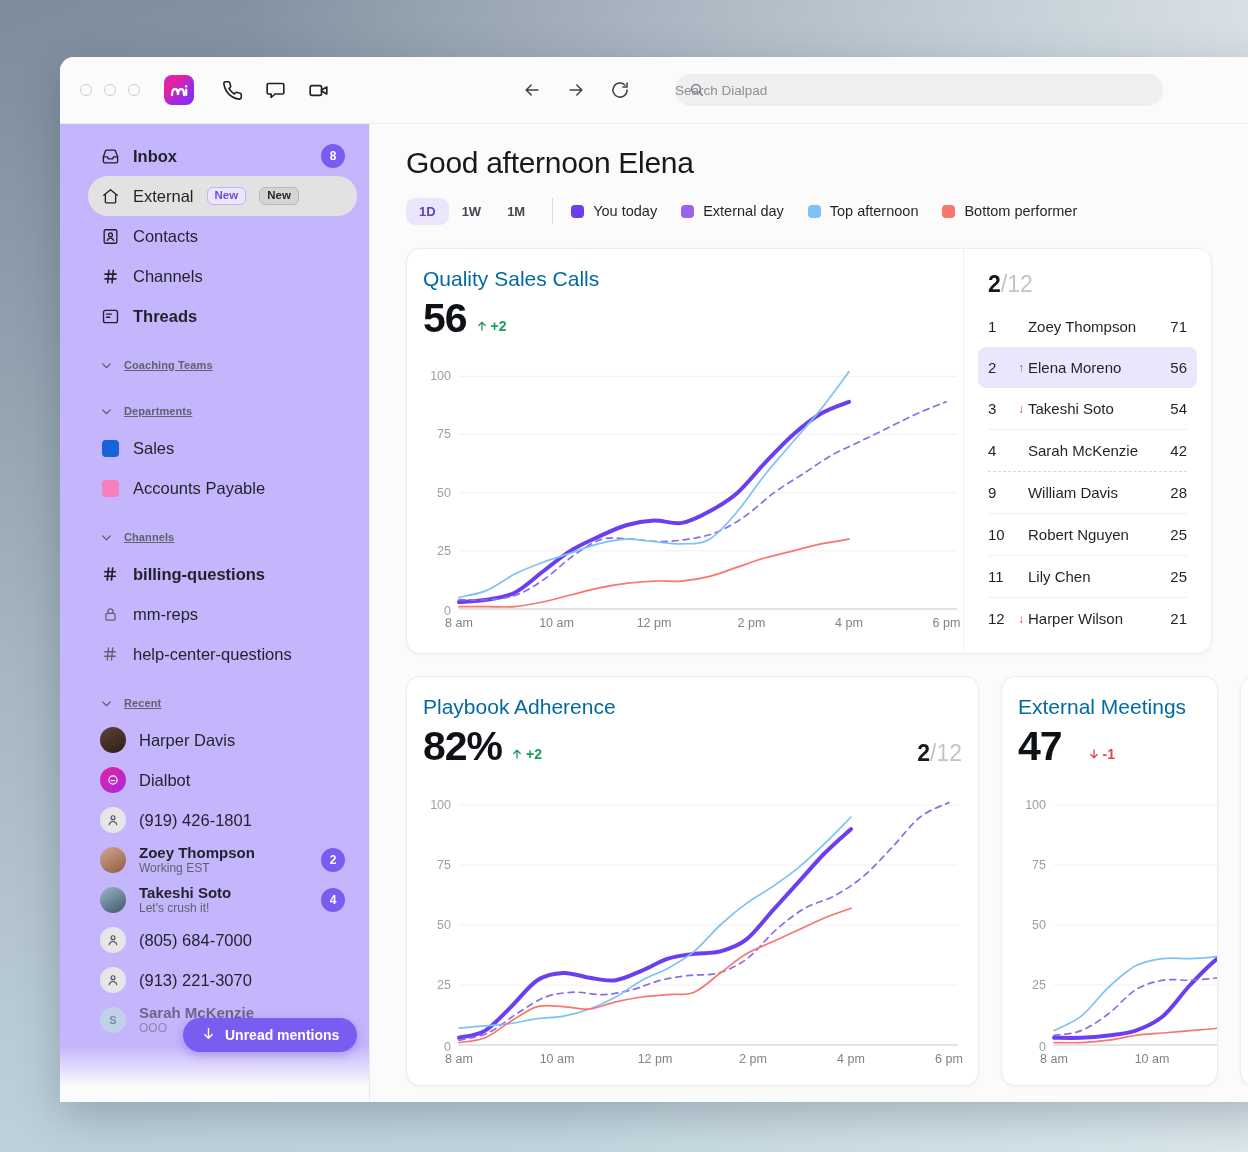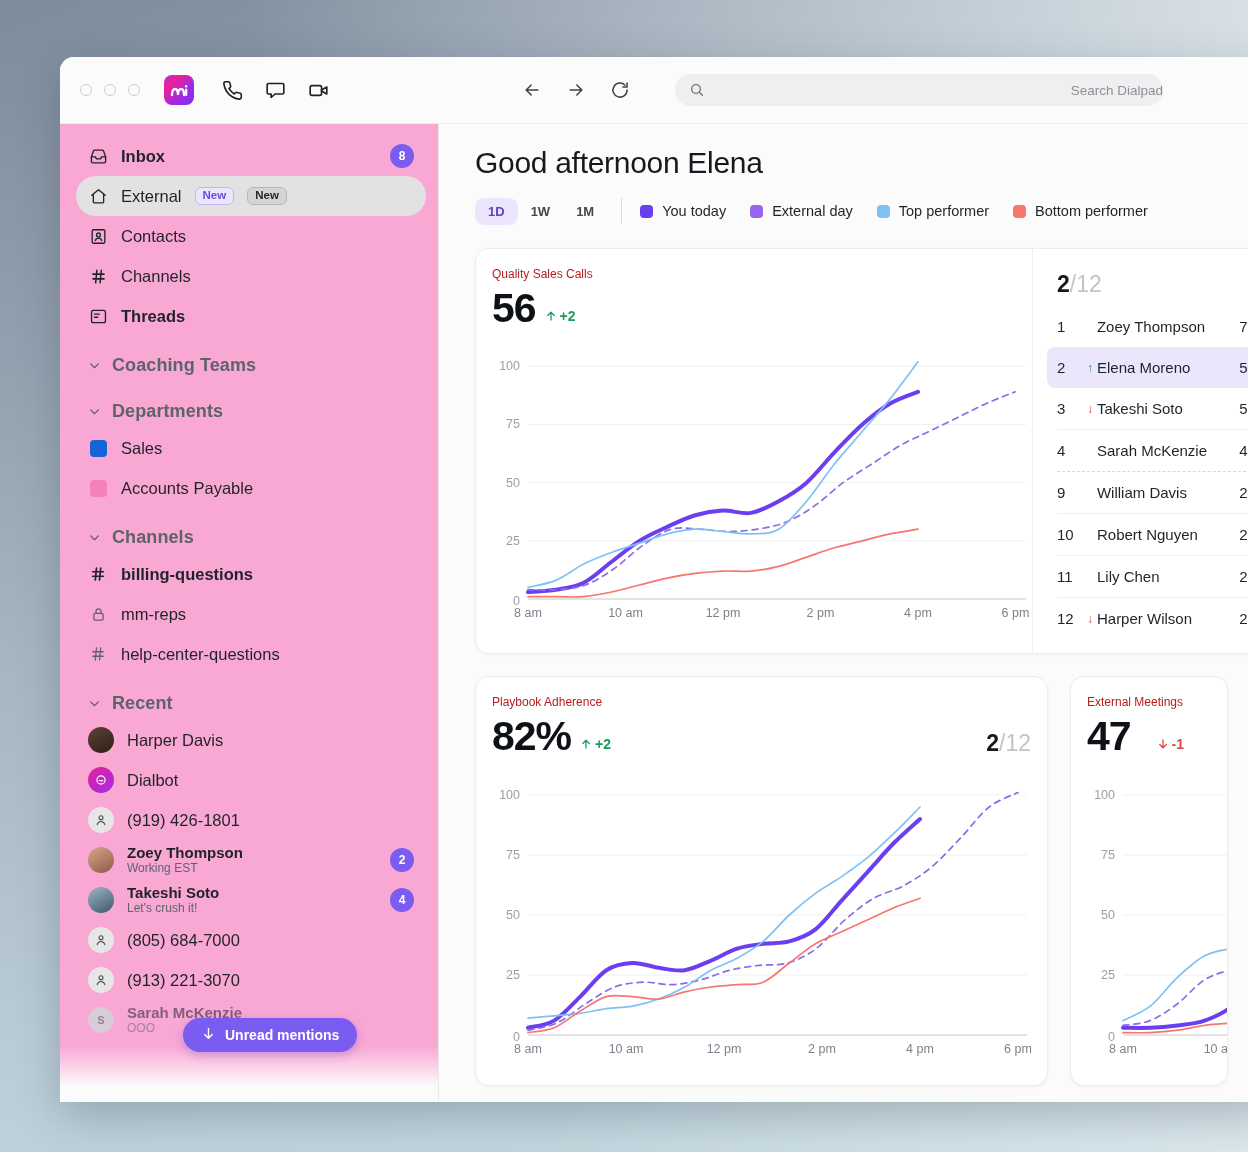--- a/index.html
+++ b/index.html
@@ -60,34 +60,34 @@
   .searchbar {
     margin-left: 22px; margin-right: 0;
     width: 488px; height: 32px;
     background: #efefef; border-radius: 16px;
     display: flex; align-items: center;
     padding: 0 14px;
     position: relative;
   }
   .searchbar .sicon { width: 16px; height: 16px; color: #6d737b; flex: none; }
   .searchbar .sph {
-    position: absolute; left: 0; right: 0; text-align: right;
+    position: absolute; left: 0; right: 0; text-align: left;
     font-size: 13.5px; color: #8c9199;
   }
   .spacer-right { width: 74px; }
 
   
   .body { display: flex; height: calc(100% - 67px); }
 
   
   .sidebar {
-    width: 379px; flex: none;
-    background: #f9a8d4;
+    width: 310px; flex: none;
+    background: #c4b5fd;
     border-right: 1px solid #e9e9e9;
-    padding: 12px 12px 0 16px;
+    padding: 12px 12px 0 28px;
     position: relative;
     overflow: hidden;
   }
   .navrow {
     height: 40px; display: flex; align-items: center;
     padding: 0 12px; border-radius: 20px; gap: 13px;
     cursor: default;
   }
   .navrow.active { background: #e2e2e2; }
   .navrow .ic { width: 20px; height: 20px; flex: none; color: #1f2329; display: flex; align-items: center; justify-content: center; }
@@ -103,21 +103,21 @@
     line-height: 1;
   }
   .tag.purple { background: #ece6fd; color: #6b4ae0; border: 1px solid #c5b4f5; }
   .tag.grey { background: #d4d4d4; color: #24282e; border: 1px solid #b9b9b9; }
 
   .section {
     display: flex; align-items: center; gap: 10px;
     padding: 0 12px; height: 34px; margin-top: 12px;
   }
   .section .chev { width: 14px; color: #5d636b; display:flex; }
-  .section .stitle { font-size: 18px; font-weight: 700; color: #5d636b; letter-spacing: .1px; }
+  .section .stitle { font-size: 11px; font-weight: 700; color: #5d636b; letter-spacing: .1px; text-decoration: underline; }
 
   .sq { width: 17px; height: 17px; border-radius: 4px; flex: none; }
 
   .avatar {
     width: 26px; height: 26px; border-radius: 50%; flex: none;
     display: flex; align-items: center; justify-content: center;
     font-size: 11px; font-weight: 700; color: #fff; overflow: hidden; position: relative;
   }
   .avatar.ph { background: #e6e6e6; color: #4a4f56; }
   .twoline { display: flex; flex-direction: column; line-height: 1.12; }
@@ -150,21 +150,21 @@
   .legitem { display: flex; align-items: center; gap: 9px; font-size: 14.5px; color: #1f2329; }
   .legdot { width: 13px; height: 13px; border-radius: 4px; flex: none; }
 
   
   .cards-row { display: flex; gap: 22px; margin-top: 22px; }
   .card {
     background: #fff; border: 1px solid #ededed; border-radius: 14px;
     box-shadow: 0 1px 3px rgba(20,30,50,0.05);
     position: relative;
   }
-  .card-title { font-size: 12px; color: #b91c1c; }
+  .card-title { font-size: 21px; color: #0369a1; }
   .bignum { font-size: 41px; font-weight: 700; color: #0e1116; letter-spacing: -1px; line-height: 1; }
   .delta { font-size: 14px; font-weight: 600; display: flex; align-items: center; gap: 3px; }
   .delta.up { color: #1a9d5b; }
   .delta.down { color: #e04545; }
   .rank { font-size: 23px; font-weight: 700; color: #16191d; }
   .rank span.tot { color: #c3c3c3; font-weight: 500; }
 
   .chart-wrap { position: relative; }
   .chart-wrap svg { display: block; }
 
@@ -483,21 +483,21 @@
           <div class="legitem">
             <span class="legdot" style="background:#6b3ef0"></span>
             <span>You today</span>
           </div>
           <div class="legitem">
             <span class="legdot" style="background:#9a63ef"></span>
             <span>External day</span>
           </div>
           <div class="legitem">
             <span class="legdot" style="background:#7ec2f5"></span>
-            <span>Top performer</span>
+            <span>Top afternoon</span>
           </div>
           <div class="legitem">
             <span class="legdot" style="background:#f7766e"></span>
             <span>Bottom performer</span>
           </div>
         </div>
       </div>
 
       <div class="cards-row">
         <div class="card" style="width:806px;height:406px;display:flex">

